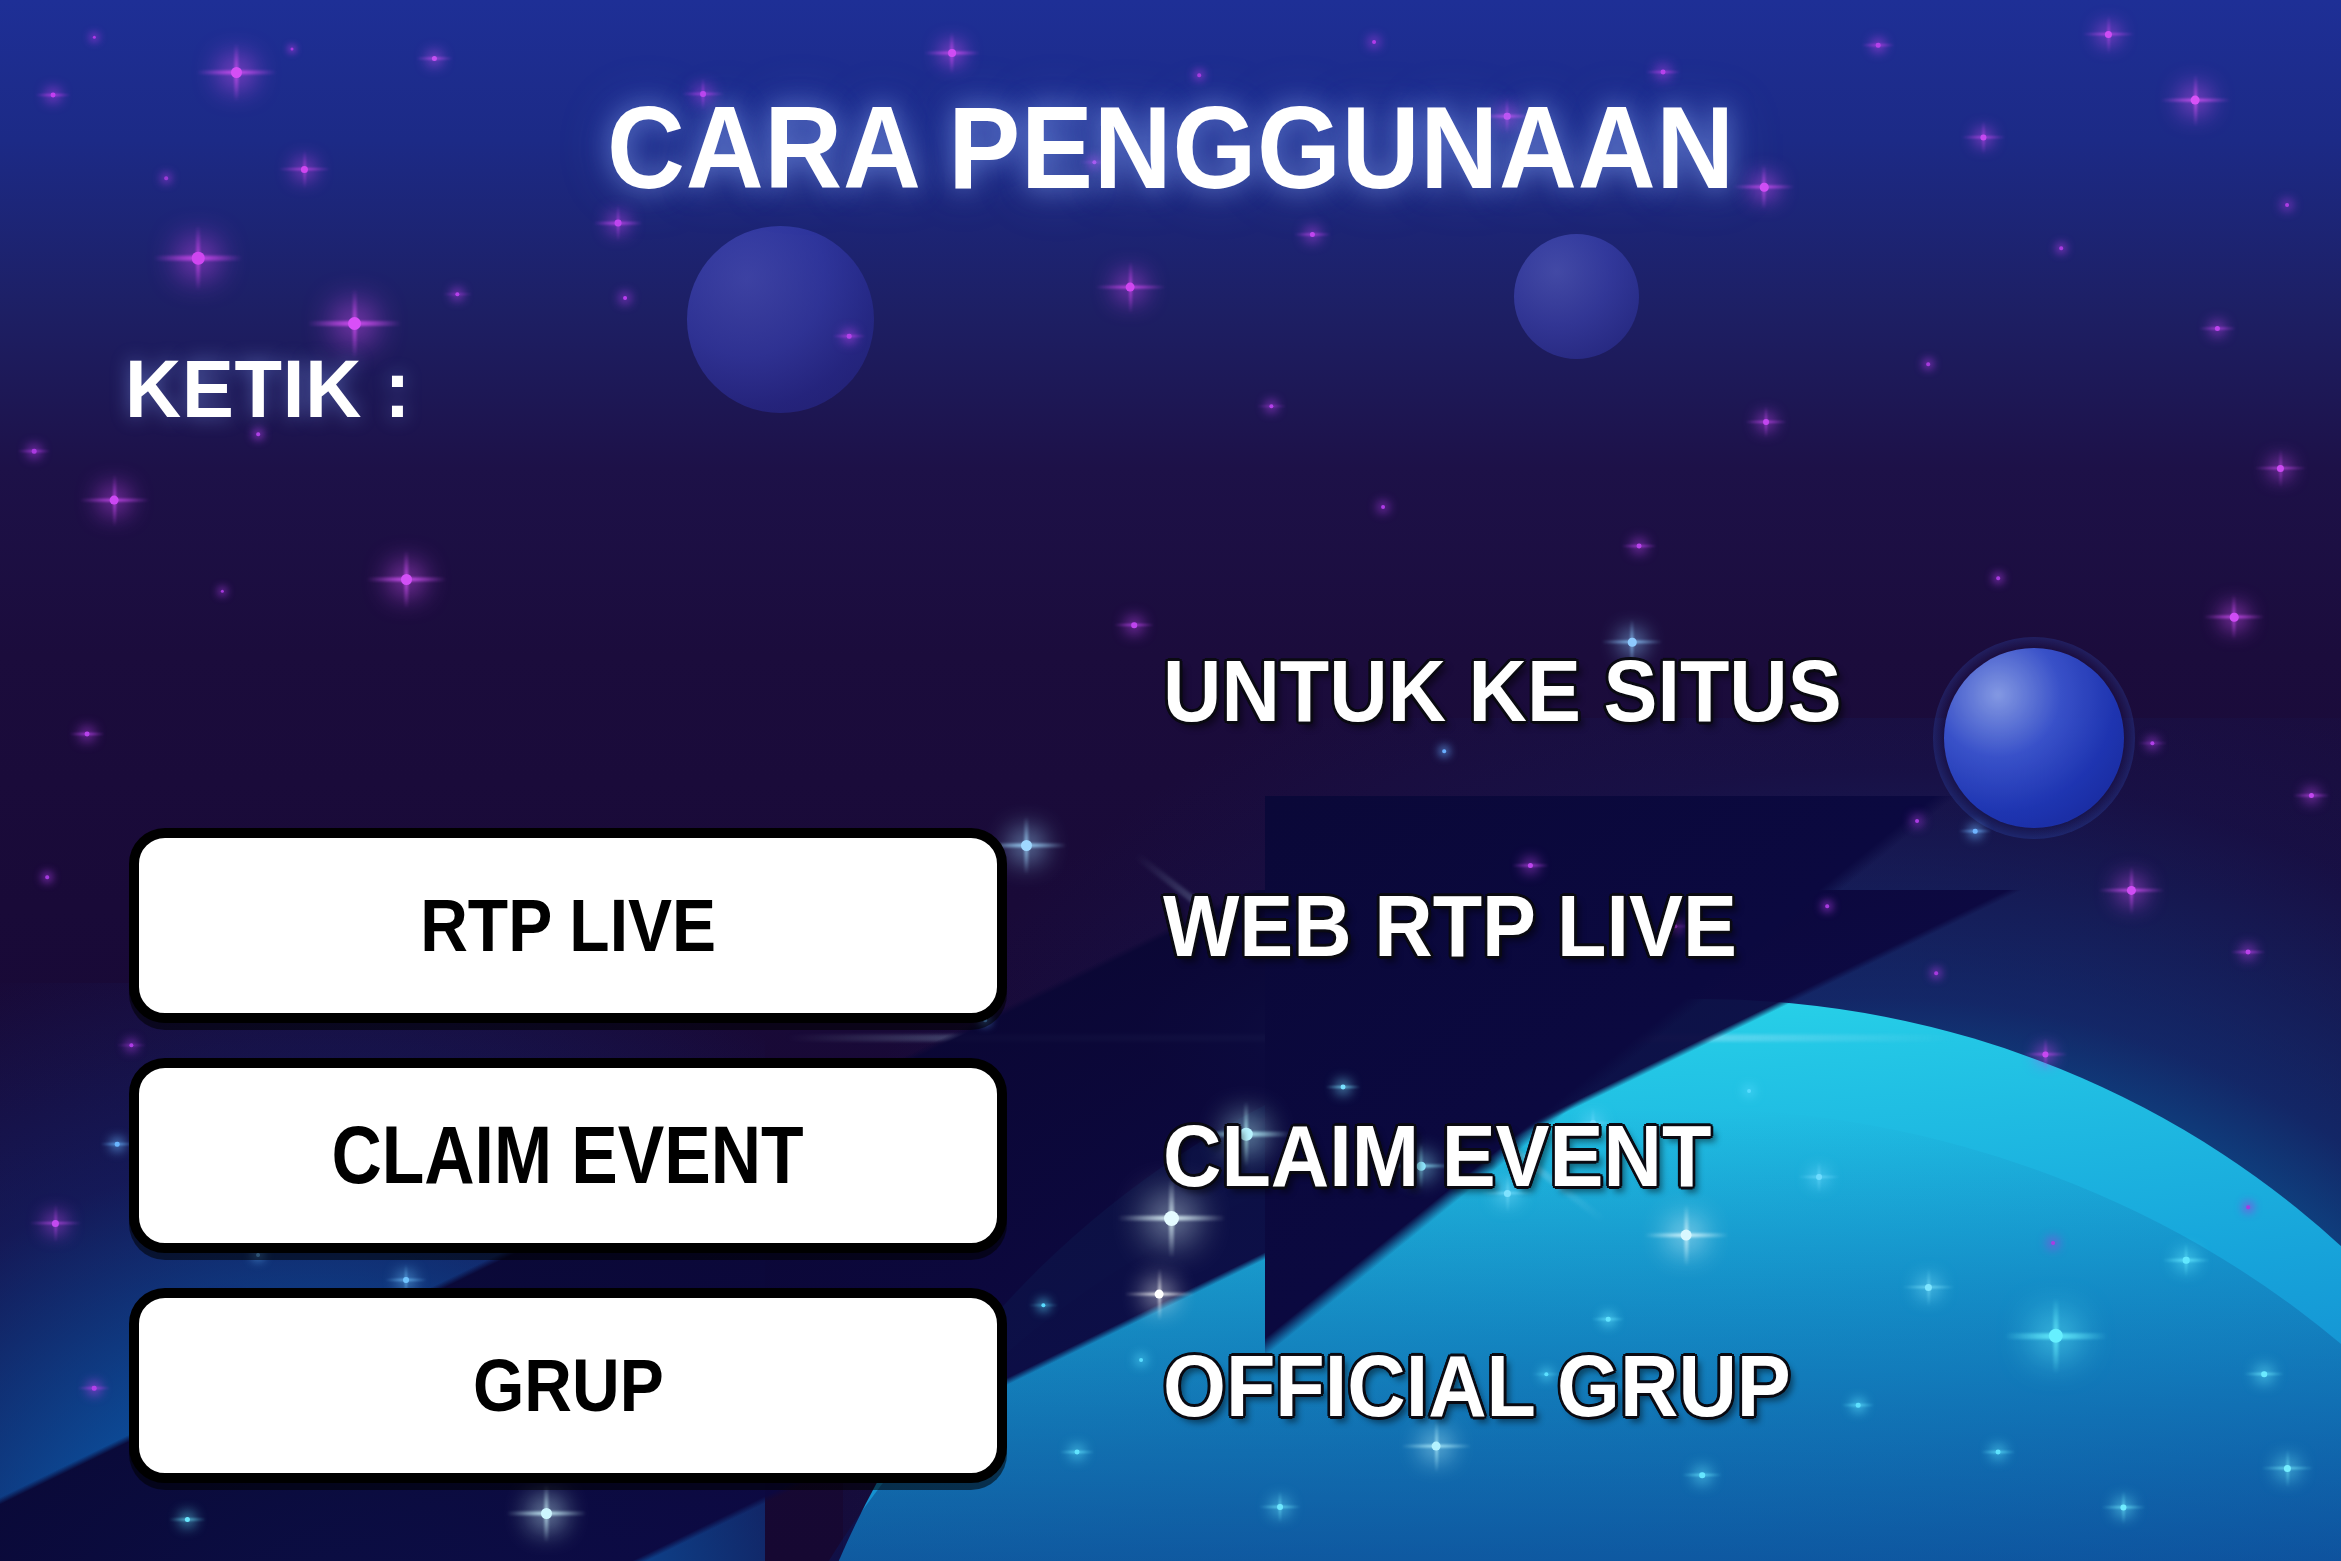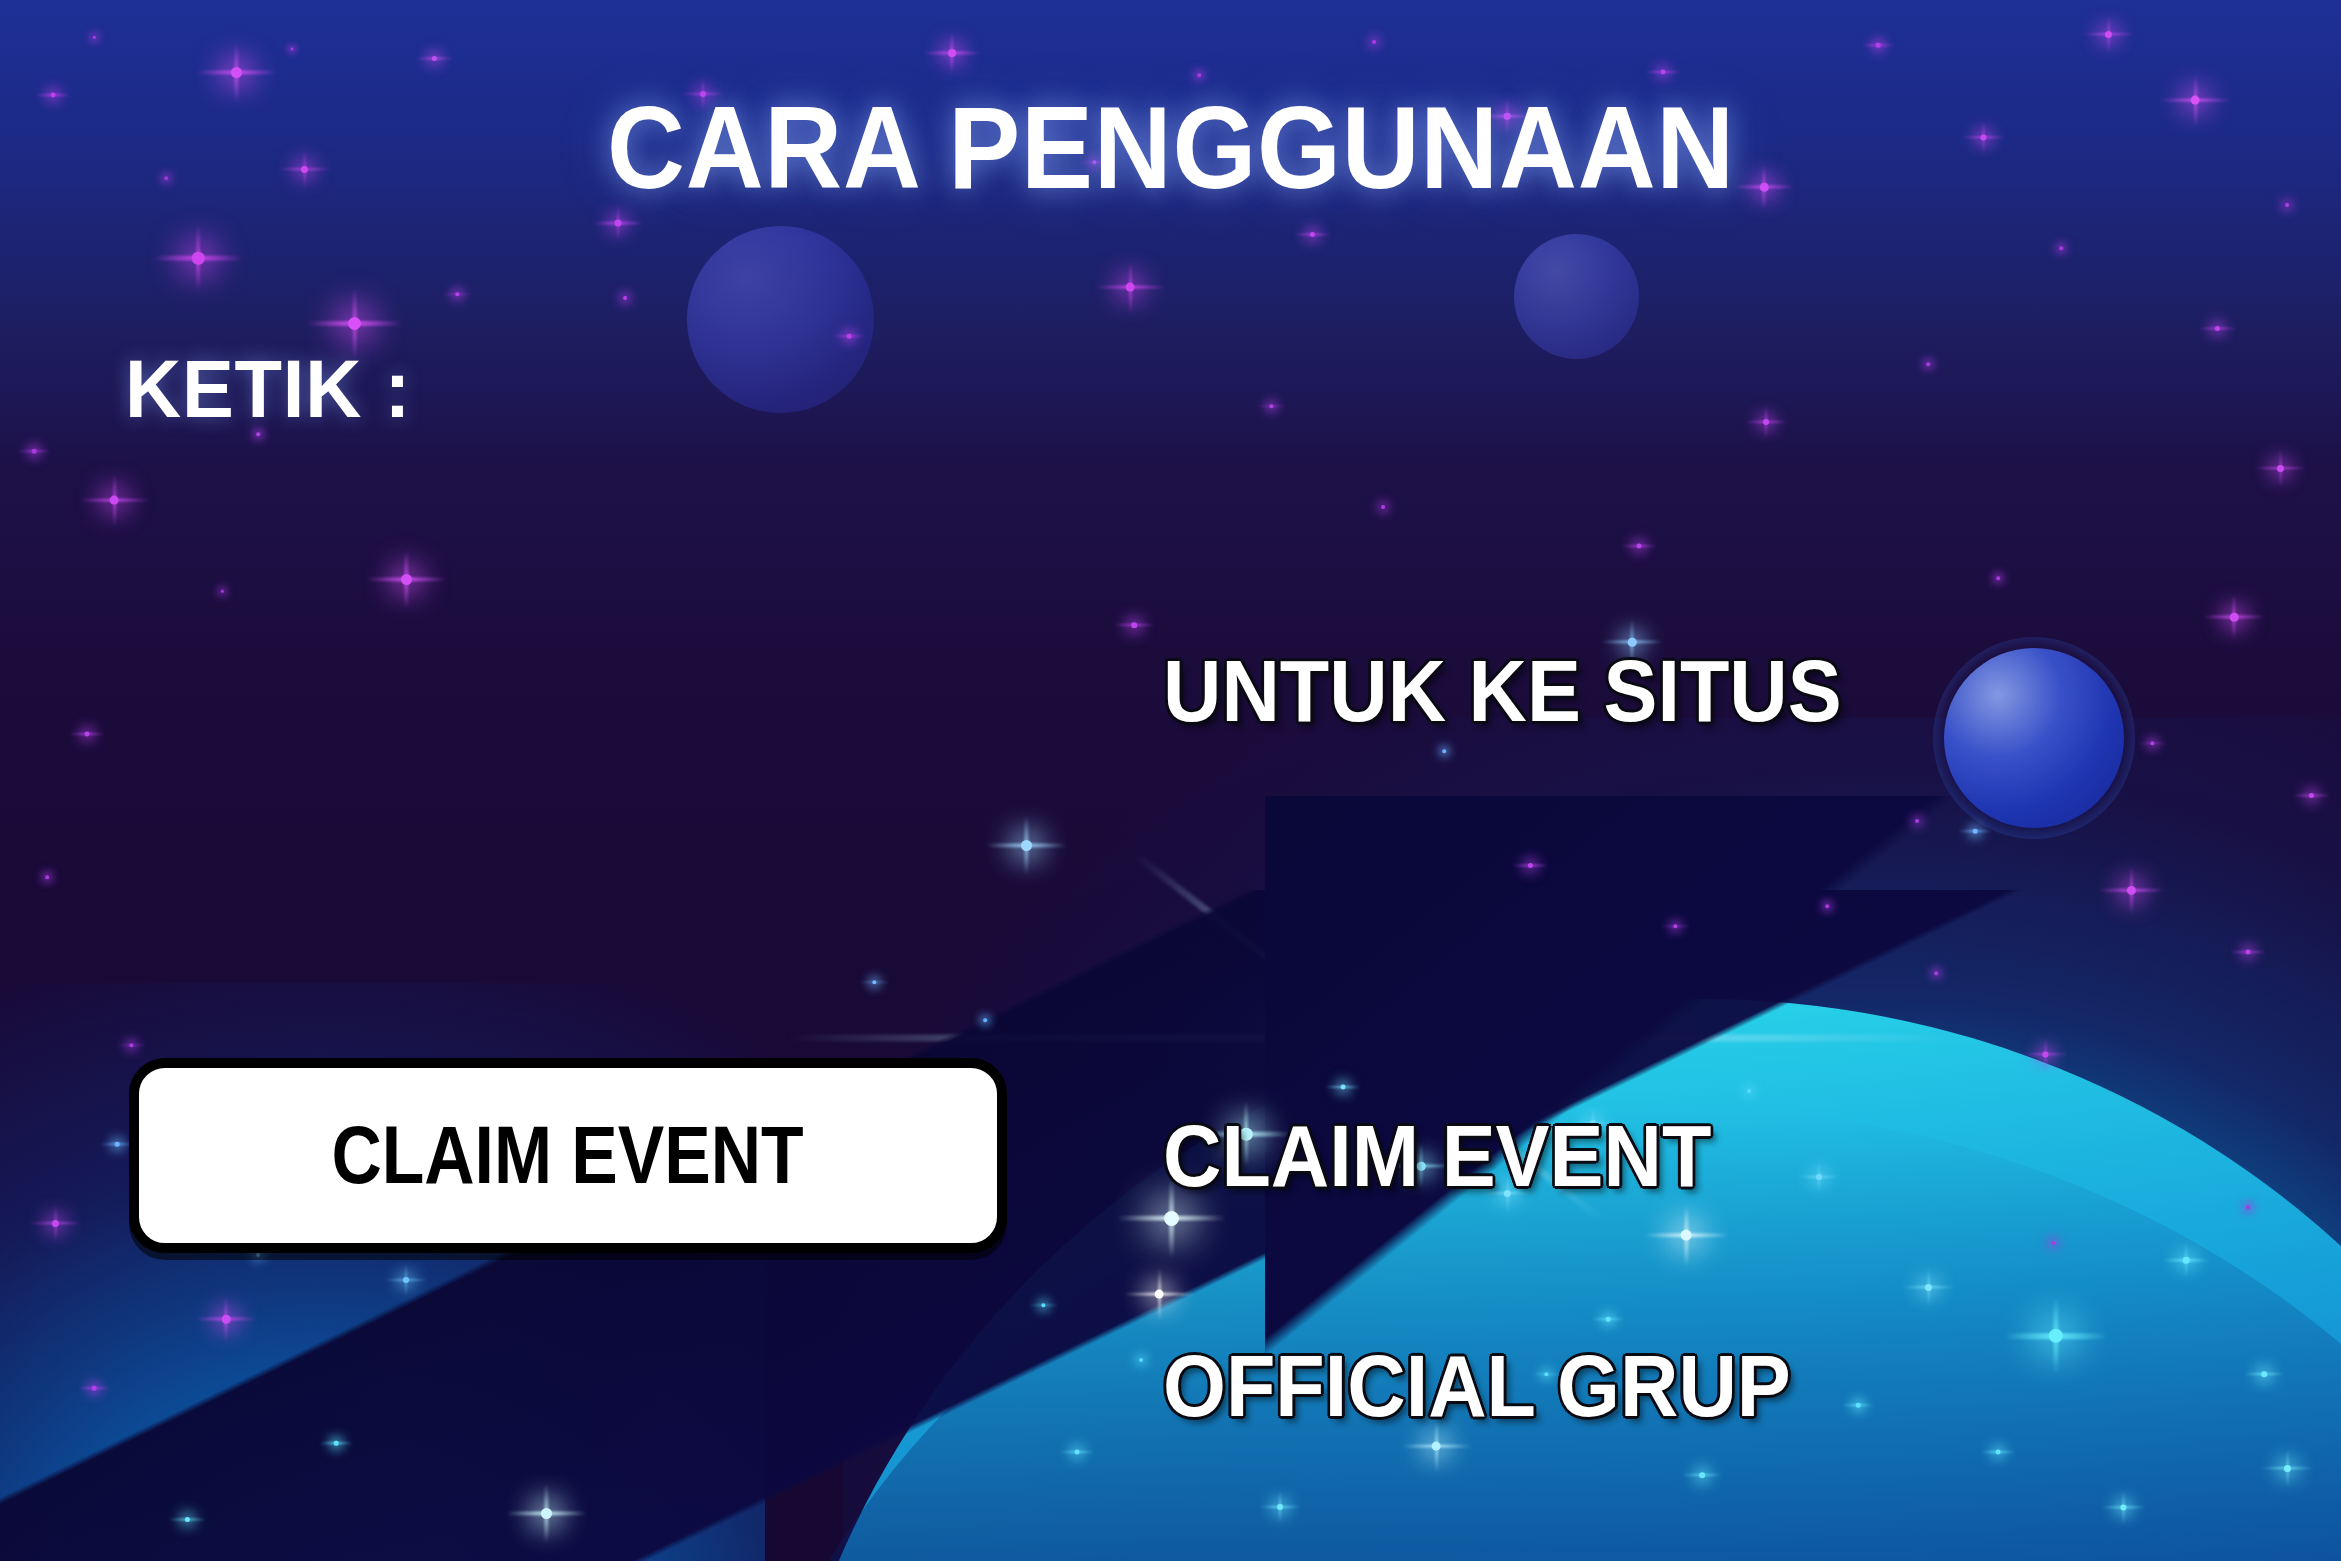--- a/index.html
+++ b/index.html
@@ -645,25 +645,34 @@
   </div>
 
   <div class="title">CARA PENGGUNAAN</div>
 
   <div class="ketik">KETIK :</div>
 
   <div class="rows" id="row-host">
       <div class="row" style="top: 593px;">
         <div class="desc">UNTUK KE SITUS</div>
       </div>
+      <div class="row" style="top: 828px;">
+        <div class="btn">
+          <span class="label">RTP LIVE</span>
+        </div>
+        <div class="desc">WEB RTP LIVE</div>
+      </div>
       <div class="row" style="top: 1058px;">
         <div class="btn wide">
           <span class="label">CLAIM EVENT</span>
         </div>
         <div class="desc">CLAIM EVENT</div>
       </div>
       <div class="row" style="top: 1288px;">
+        <div class="btn">
+          <span class="label">GRUP</span>
+        </div>
         <div class="desc">OFFICIAL GRUP</div>
       </div>
     </div>
 
 </div>
 
 
 </body></html>

